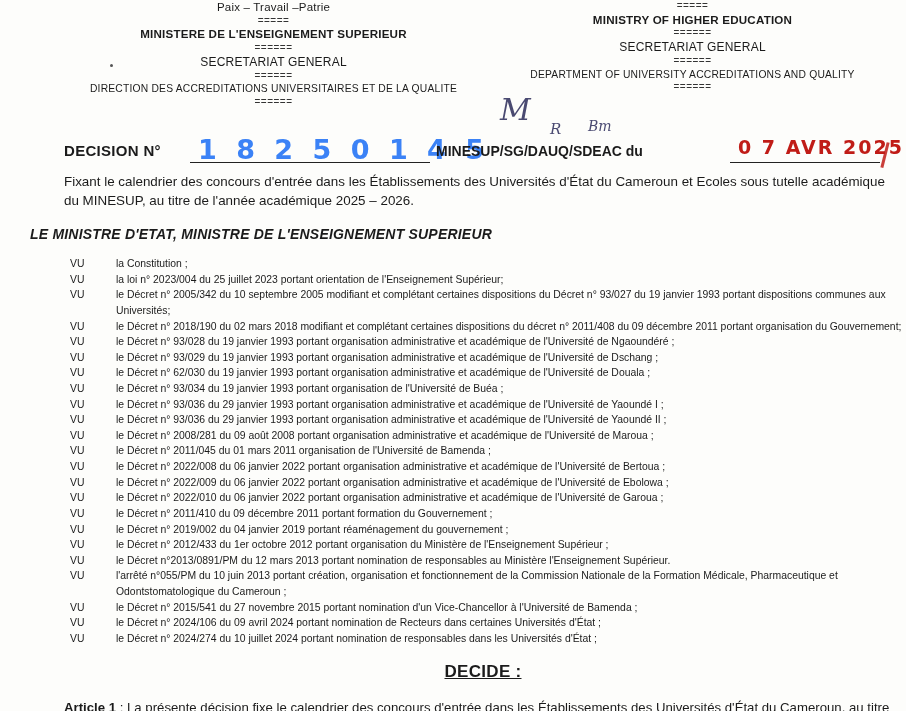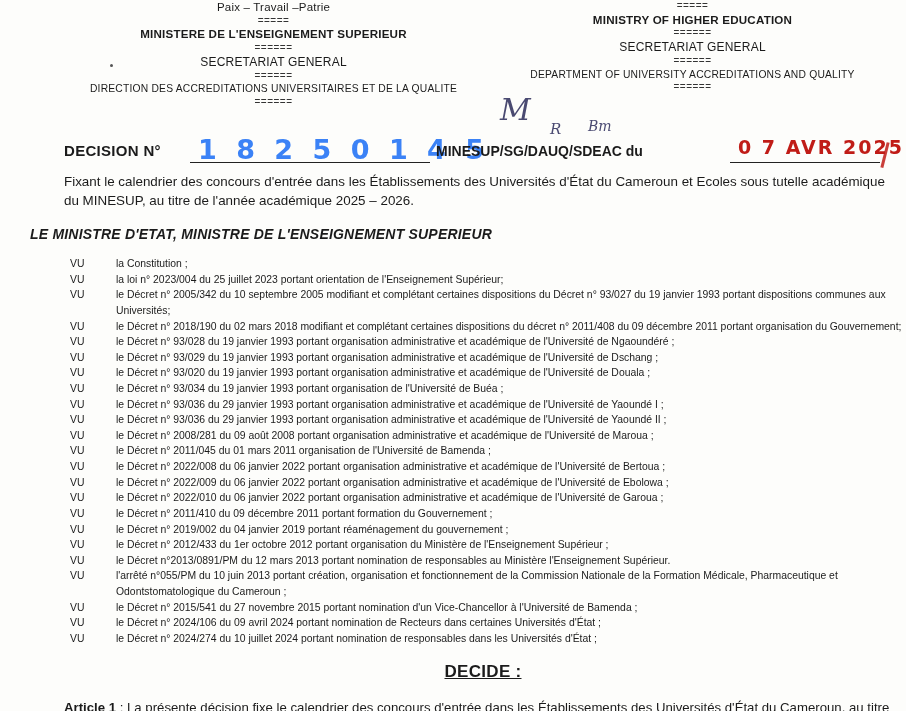--- a/index.html
+++ b/index.html
@@ -282,21 +282,21 @@
     <div class="vu-row">
         <span class="vu-tag">VU</span>
         <span class="vu-text">le Décret n° 93/028 du 19 janvier 1993 portant organisation administrative et académique de l'Université de Ngaoundéré ;</span>
       </div>
     <div class="vu-row">
         <span class="vu-tag">VU</span>
         <span class="vu-text">le Décret n° 93/029 du 19 janvier 1993 portant organisation administrative et académique de l'Université de Dschang ;</span>
       </div>
     <div class="vu-row">
         <span class="vu-tag">VU</span>
-        <span class="vu-text">le Décret n° 93/020 du 19 janvier 1993 portant organisation administrative et académique de l'Université de Douala ;</span>
+        <span class="vu-text">le Décret n° 62/030 du 19 janvier 1993 portant organisation administrative et académique de l'Université de Douala ;</span>
       </div>
     <div class="vu-row">
         <span class="vu-tag">VU</span>
         <span class="vu-text">le Décret n° 93/034 du 19 janvier 1993 portant organisation de l'Université de Buéa ;</span>
       </div>
     <div class="vu-row">
         <span class="vu-tag">VU</span>
         <span class="vu-text">le Décret n° 93/036 du 29 janvier 1993 portant organisation administrative et académique de l'Université de Yaoundé I ;</span>
       </div>
     <div class="vu-row">

